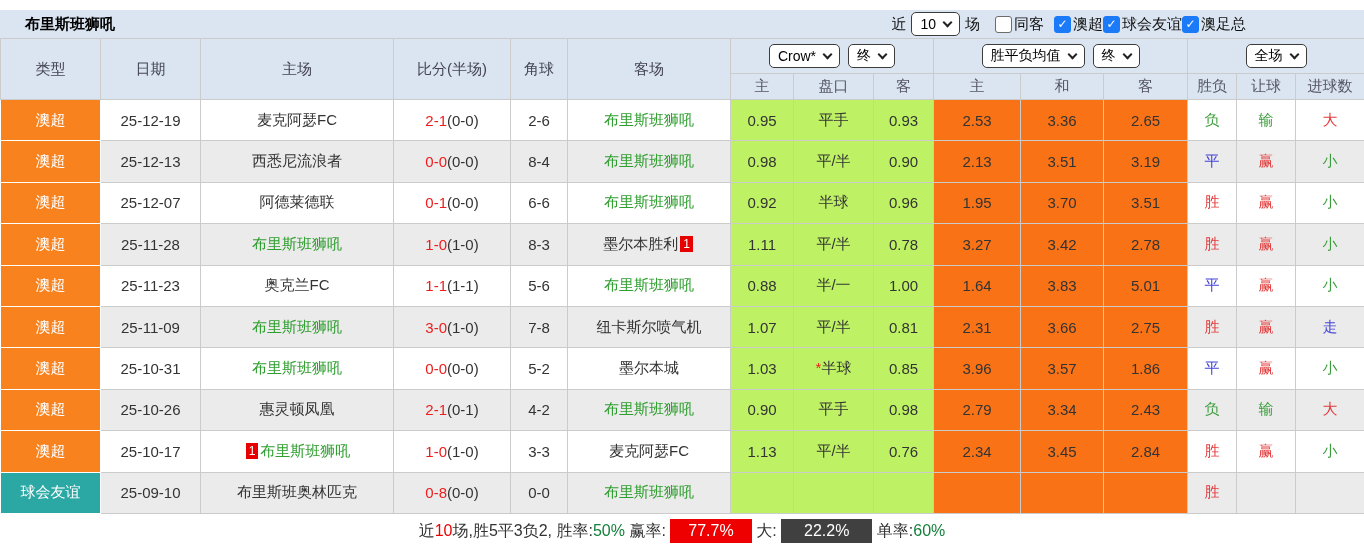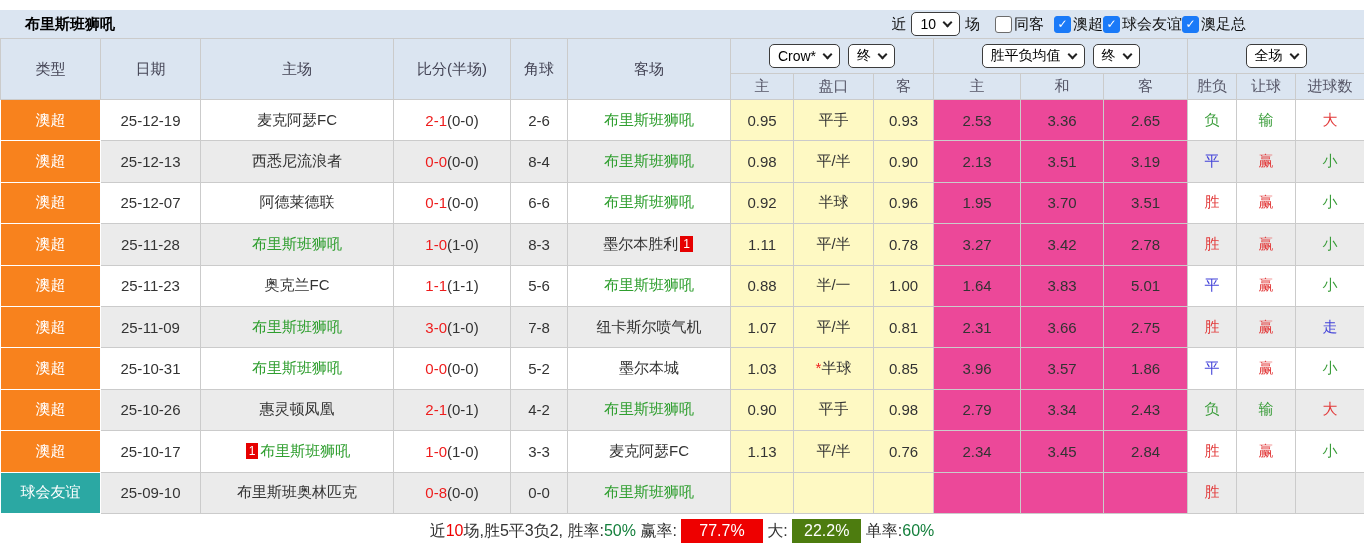--- a/index.html
+++ b/index.html
@@ -42,22 +42,22 @@
     border:1px solid #cbcbcb; text-align:center; white-space:nowrap;
     overflow:hidden; padding:0; font-weight:normal;
   }
   thead th { background:#dbe5f1; color:#445; font-size:15px; }
   tr.hdrA { height:35px; }
   tr.hdrB { height:26px; }
   tr.hdrB th { color:#556; }
   .selgroup { display:flex; align-items:center; justify-content:center; gap:8px; }
   tbody tr { height:41.4px; font-size:15px; }
   tbody tr.alt td.col-n { background:#ebebeb; }
-  td.col-odds { background:#fef9c3; }
-  td.col-avg  { background:#ec4899; }
+  td.col-odds { background:#bef264; }
+  td.col-avg  { background:#f97316; }
   td.type { color:#fff; border-color:#fff; }
   td.type.league   { background:#f8821d; }
   td.type.friendly { background:#2ba8a3; }
   .teamgreen { color:#2e9e2e; }
   .score { color:#ee1c1c; }
   .half { color:#333; }
   .t-red   { color:#e23b3b; }
   .t-green { color:#3a9d3a; }
   .t-blue  { color:#4343d9; }
   .red-star { color:#ee1c1c; }
@@ -67,21 +67,21 @@
   }
   
   .summary {
     height:35px; display:flex; align-items:center; justify-content:center;
     font-size:16px; color:#333; gap:0;
   }
   .summary span { white-space:pre; }
   .seg-red  { color:#ee0000; }
   .seg-blue { color:#15803d; }
   .seg-badge-red   { background:#ee0000; color:#fff; padding:3px 18px; }
-  .seg-badge-green { background:#4d7c0f; color:#fff; padding:3px 12px; }
+  .seg-badge-green { background:#404040; color:#fff; padding:3px 23px; }
 </style>
 </head>
 <body>
 
 <div class="topbar">
   <span class="title">布里斯班狮吼</span>
   <span class="filters">
     <span>近</span>
     <span class="select">
       <span>10</span>

